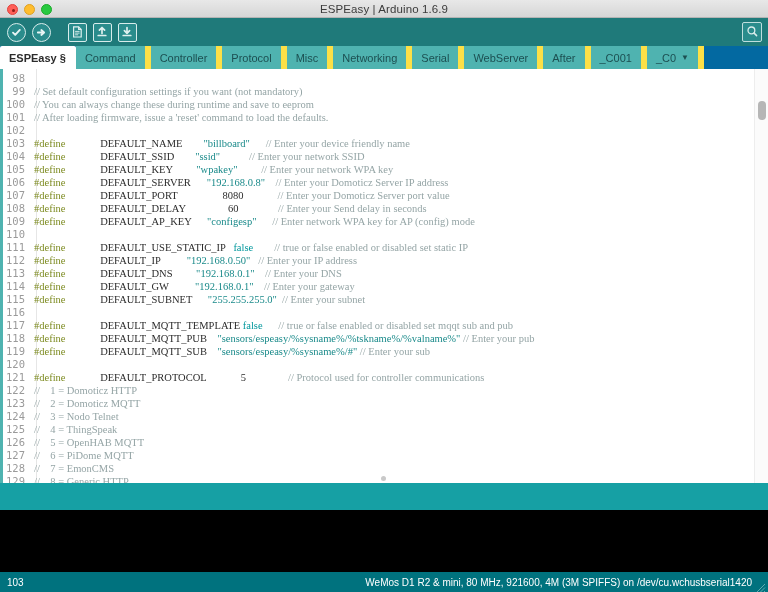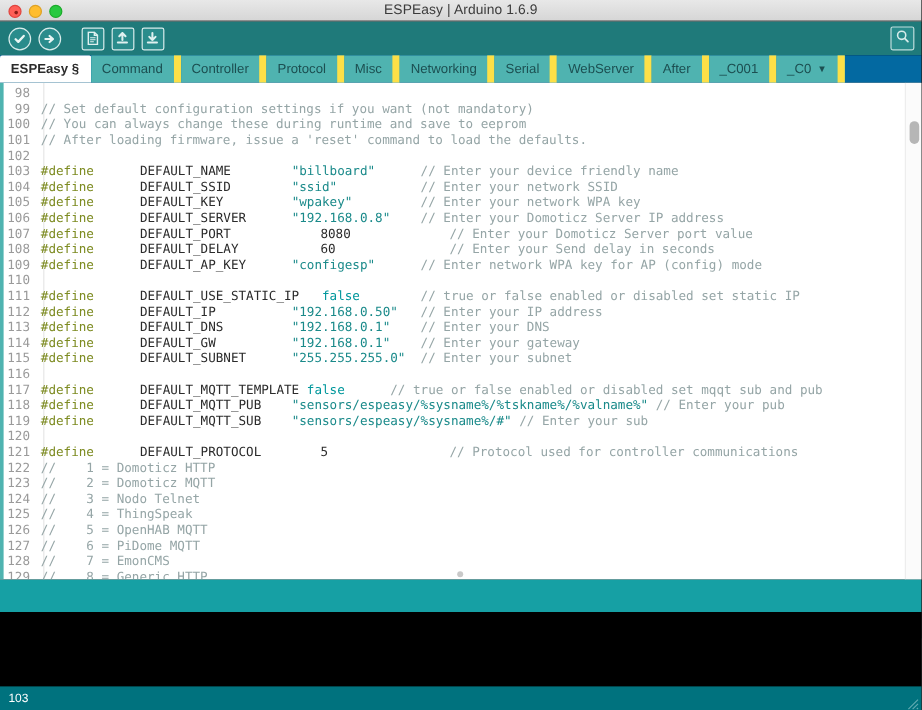--- a/index.html
+++ b/index.html
@@ -91,21 +91,21 @@
     font-family:"DejaVu Sans Mono","Liberation Mono", monospace;
     font-size:10.5px; line-height:13px;
     padding-top:3px;
     white-space:pre;
   }
   .ln-row { display:flex; height:13px; align-items:flex-end; }
   .gutter {
     width:30px; min-width:30px; text-align:right; padding-right:5px;
     color:#9a9a9a; font-size:10.5px; user-select:none;
   }
-  .code { padding-left:4px; color:#434f54; }
+  .code { padding-left:4px; color:#434f54;font-family:Liberation Serif, serif; }
   .k-pre { color:#7d8b21; }        
   .k-id  { color:#2b2b2b;margin-left:32px; }        
   .k-str { color:#1a8a8a; }        
   .k-num { color:#2b2b2b;margin-left:24px; }        
   .k-lit { color:#00979c; }        
   .k-com { color:#95a5a6; }        
 
   
   .gutter-sep {
     position:absolute; left:36px; top:0; width:1px; height:414px;
@@ -280,20 +280,21 @@
       <div class="vthumb"></div>
     </div>
   </div>
   <div class="mini-dot"></div>
 
   <div class="console"></div>
   <div class="console-body"></div>
 
   <div class="statusbar">
     <span class="status-line">103</span>
+    <span class="status-board">WeMos D1 R2 &amp; mini, 80 MHz, 921600, 4M (3M SPIFFS) on /dev/cu.wchusbserial1420</span>
     <span class="grip">
       <svg width="12" height="12" viewBox="0 0 12 12">
         <path d="M11 3 L3 11 M11 6.5 L6.5 11 M11 10 L10 11" stroke="#9fd0d4" stroke-width="1"></path>
       </svg>
     </span>
   </div>
 
 </div>
 
 </body></html>

